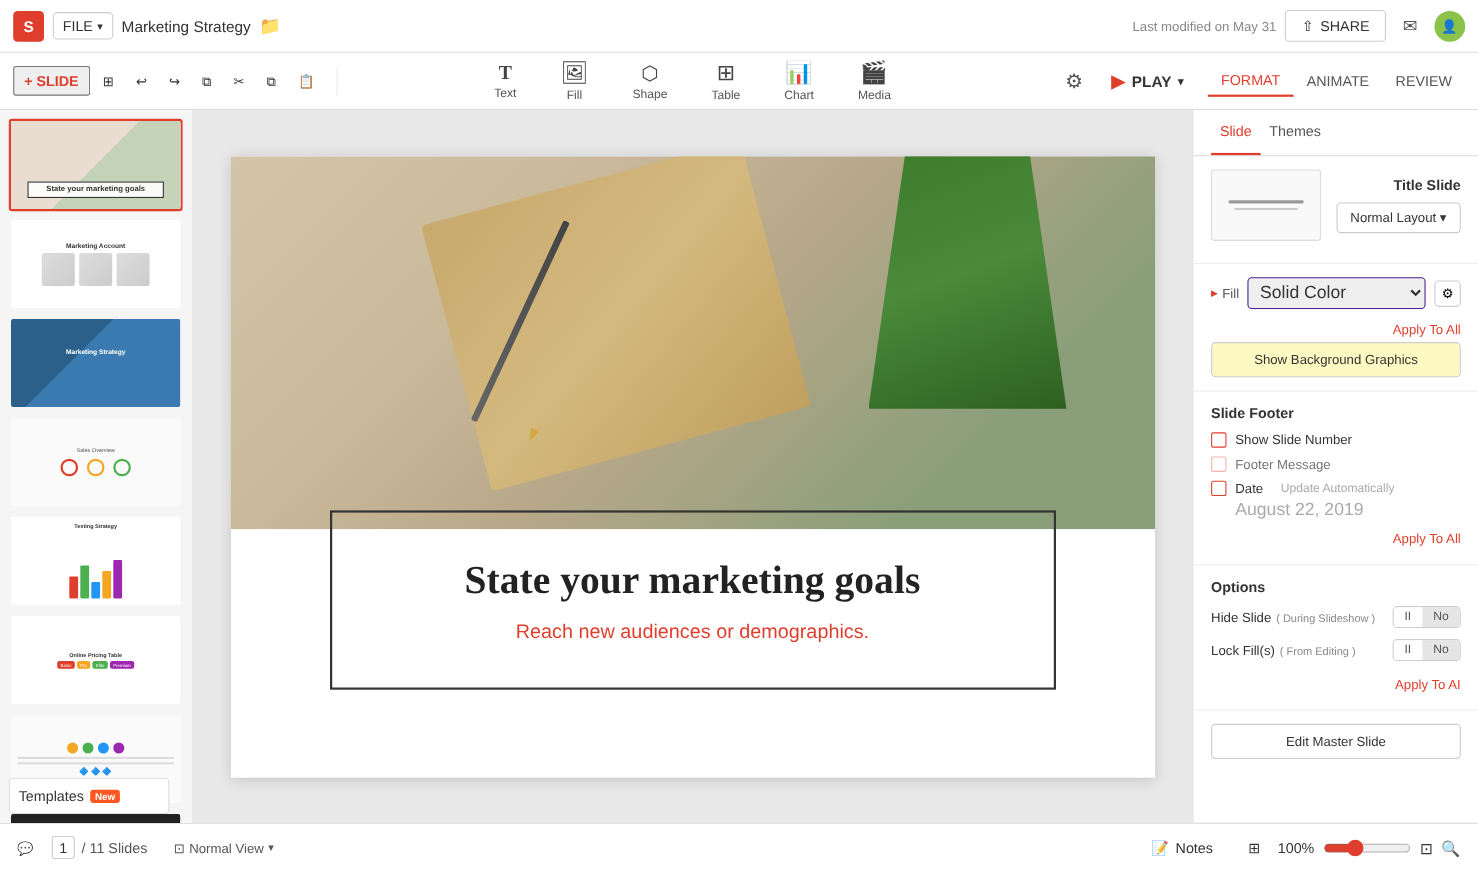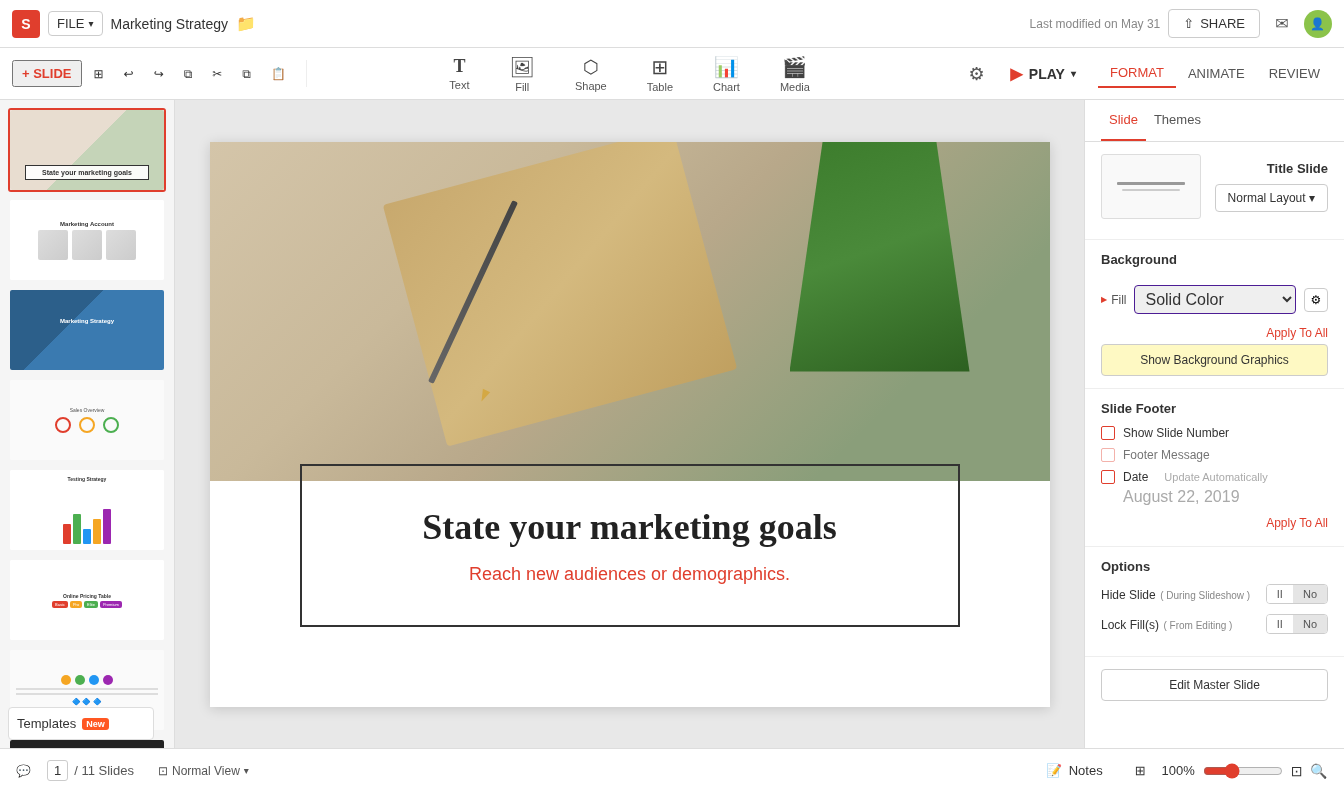--- a/index.html
+++ b/index.html
@@ -368,23 +368,20 @@
           <div style="font-size:13px;font-weight:600;color:#333;">Title Slide</div>
           <button class="change-layout-btn">
             <span>Normal Layout ▾</span>
           </button>
         </div>
       </div>
     </div>
 
     
     <div class="panel-section">
-      <div style="display:flex;align-items:center;justify-content:space-between;margin-bottom:10px;">
-        <span class="panel-section-title">Background</span>
-      </div>
       <div class="fill-row">
         <span class="fill-label">
           <span style="color:#e03e2d;font-size:8px;">▶</span>
           <span>Fill</span>
         </span>
         <select class="fill-select">
           <option>Solid Color</option>
           <option>Gradient</option>
           <option>Image</option>
           <option>None</option>
@@ -444,20 +441,23 @@
         <div>
           <span class="option-label">Lock Fill(s)</span>
           <span class="option-sub">( From Editing )</span>
         </div>
         <div class="toggle-group">
           <button class="toggle-btn">II</button>
           <button class="toggle-btn active">No</button>
         </div>
       </div>
 
+      <div class="apply-to-all-btn">
+        <span>Apply To AI</span>
+      </div>
     </div>
 
     
     <button class="edit-master-btn">
       <span>Edit Master Slide</span>
     </button>
   </div>
 
 </div>
 

